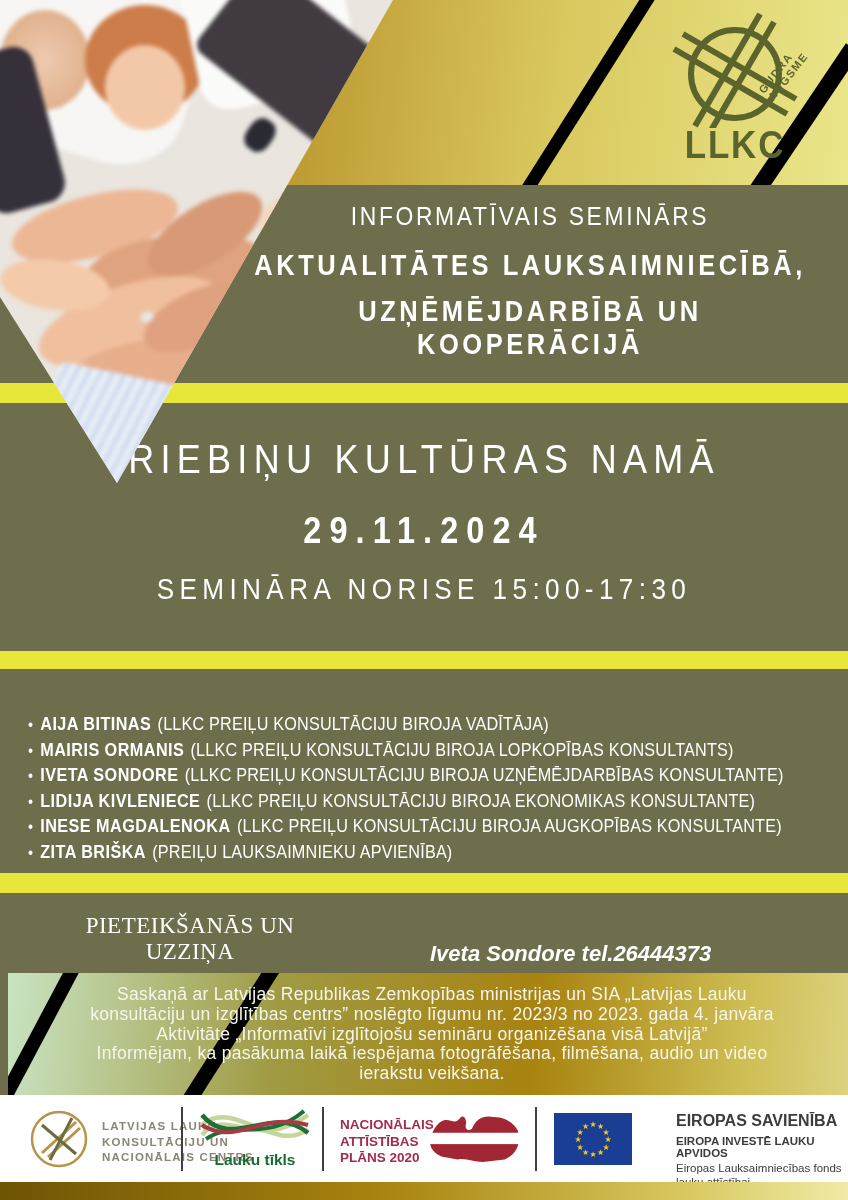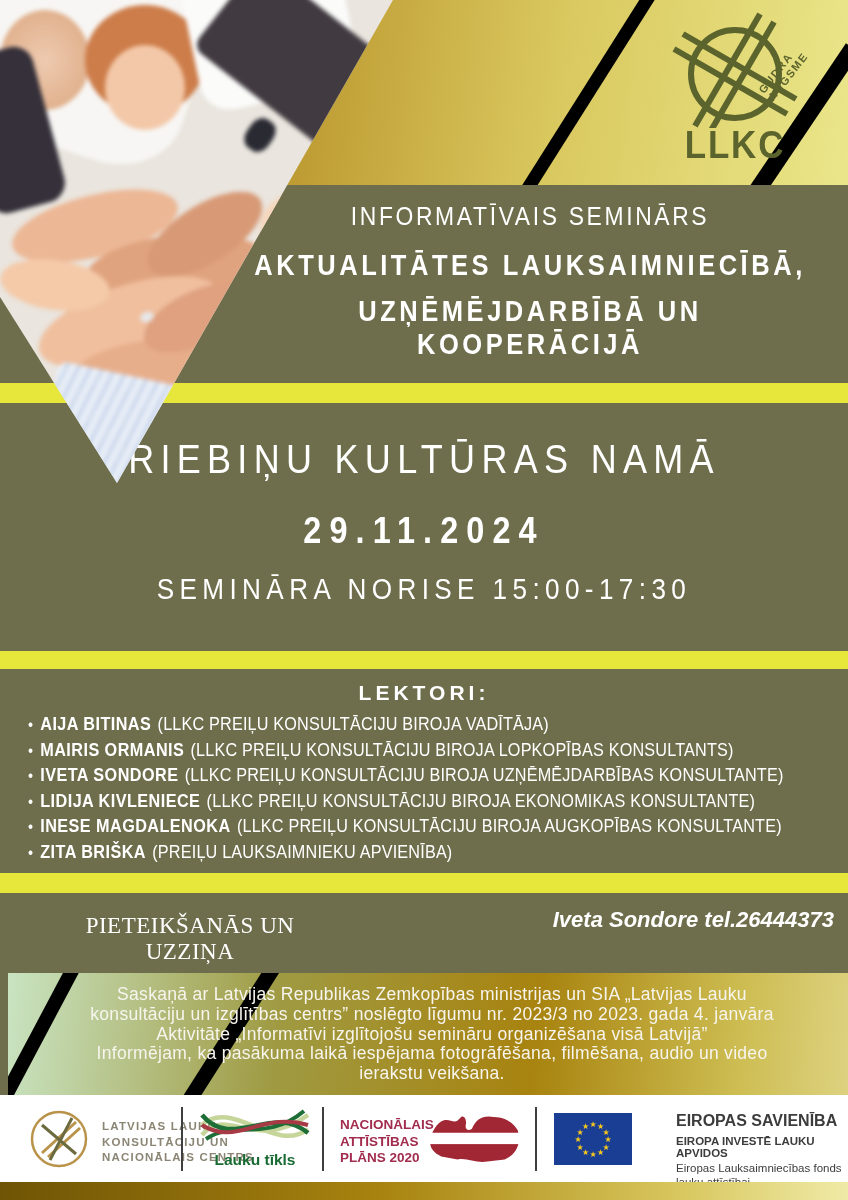--- a/index.html
+++ b/index.html
@@ -39,21 +39,21 @@
   .lect-head{top:496px;left:0;width:848px;text-align:center;
     font-size:21px;font-weight:bold;letter-spacing:4px;}
   .lect-list{top:527px;left:28px;width:810px;}
   .lect-row{line-height:25.6px;font-size:18px;white-space:nowrap;
     transform:scaleX(.9);transform-origin:left center;}
   .lect-row .bullet{font-size:16px;margin-right:8px;}
   .lect-row .lname{font-weight:bold;margin-right:7px;letter-spacing:.5px;}
   .lect-row .ldetail{letter-spacing:.2px;}
   .reg-label{top:728px;left:40px;width:300px;text-align:center;
     font-family:"Liberation Serif",serif;font-size:23px;letter-spacing:.5px;}
-  .contact{top:718px;left:430px;width:404px;text-align:right;
+  .contact{top:752px;left:430px;width:404px;text-align:left;
     font-size:22px;font-weight:bold;font-style:italic;line-height:33px;}
   
   .photo{left:0;top:0;width:400px;height:490px;z-index:4;
     clip-path:polygon(0 0,393px 0,117px 483px,0 297px);background:#eae5de;}
   .photo-paint{position:absolute;inset:-10px;filter:blur(2px);}
   .ph{position:absolute;border-radius:50%;}
   
   .sec-gold{left:0;top:973px;width:848px;height:122px;
     background:linear-gradient(95deg,#c9e4c2,#9f9a42 32%,#a8830f 62%,#cdbd52 86%,#ded383);margin-left:8px;}
   .sec-gold svg{position:absolute;left:0;top:0;}
@@ -105,21 +105,20 @@
     <div class="abs ystripe ys3"></div>
 
     <div class="abs eyebrow cx">INFORMATĪVAIS SEMINĀRS</div>
     <div class="abs title-l1 cx">AKTUALITĀTES LAUKSAIMNIECĪBĀ,</div>
     <div class="abs title-l2 cx">UZŅĒMĒJDARBĪBĀ UN KOOPERĀCIJĀ</div>
 
     <div class="abs venue">RIEBIŅU KULTŪRAS NAMĀ</div>
     <div class="abs date">29.11.2024</div>
     <div class="abs time">SEMINĀRA NORISE 15:00-17:30</div>
 
-    <div class="abs lect-head">LEKTORI:</div>
     <div class="abs lect-list">
       <div class="lect-row"><span class="bullet">•</span><span class="lname">AIJA BITINAS</span><span class="ldetail">(LLKC PREIĻU KONSULTĀCIJU BIROJA VADĪTĀJA)</span></div>
       <div class="lect-row"><span class="bullet">•</span><span class="lname">MAIRIS ORMANIS</span><span class="ldetail">(LLKC PREIĻU KONSULTĀCIJU BIROJA LOPKOPĪBAS KONSULTANTS)</span></div>
       <div class="lect-row"><span class="bullet">•</span><span class="lname">IVETA SONDORE</span><span class="ldetail">(LLKC PREIĻU KONSULTĀCIJU BIROJA UZŅĒMĒJDARBĪBAS KONSULTANTE)</span></div>
       <div class="lect-row"><span class="bullet">•</span><span class="lname">LIDIJA KIVLENIECE</span><span class="ldetail">(LLKC PREIĻU KONSULTĀCIJU BIROJA EKONOMIKAS KONSULTANTE)</span></div>
       <div class="lect-row"><span class="bullet">•</span><span class="lname">INESE MAGDALENOKA</span><span class="ldetail">(LLKC PREIĻU KONSULTĀCIJU BIROJA AUGKOPĪBAS KONSULTANTE)</span></div>
       <div class="lect-row"><span class="bullet">•</span><span class="lname">ZITA BRIŠKA</span><span class="ldetail">(PREIĻU LAUKSAIMNIEKU APVIENĪBA)</span></div>
     </div>
 
     <div class="abs reg-label">PIETEIKŠANĀS UN UZZIŅA</div>

